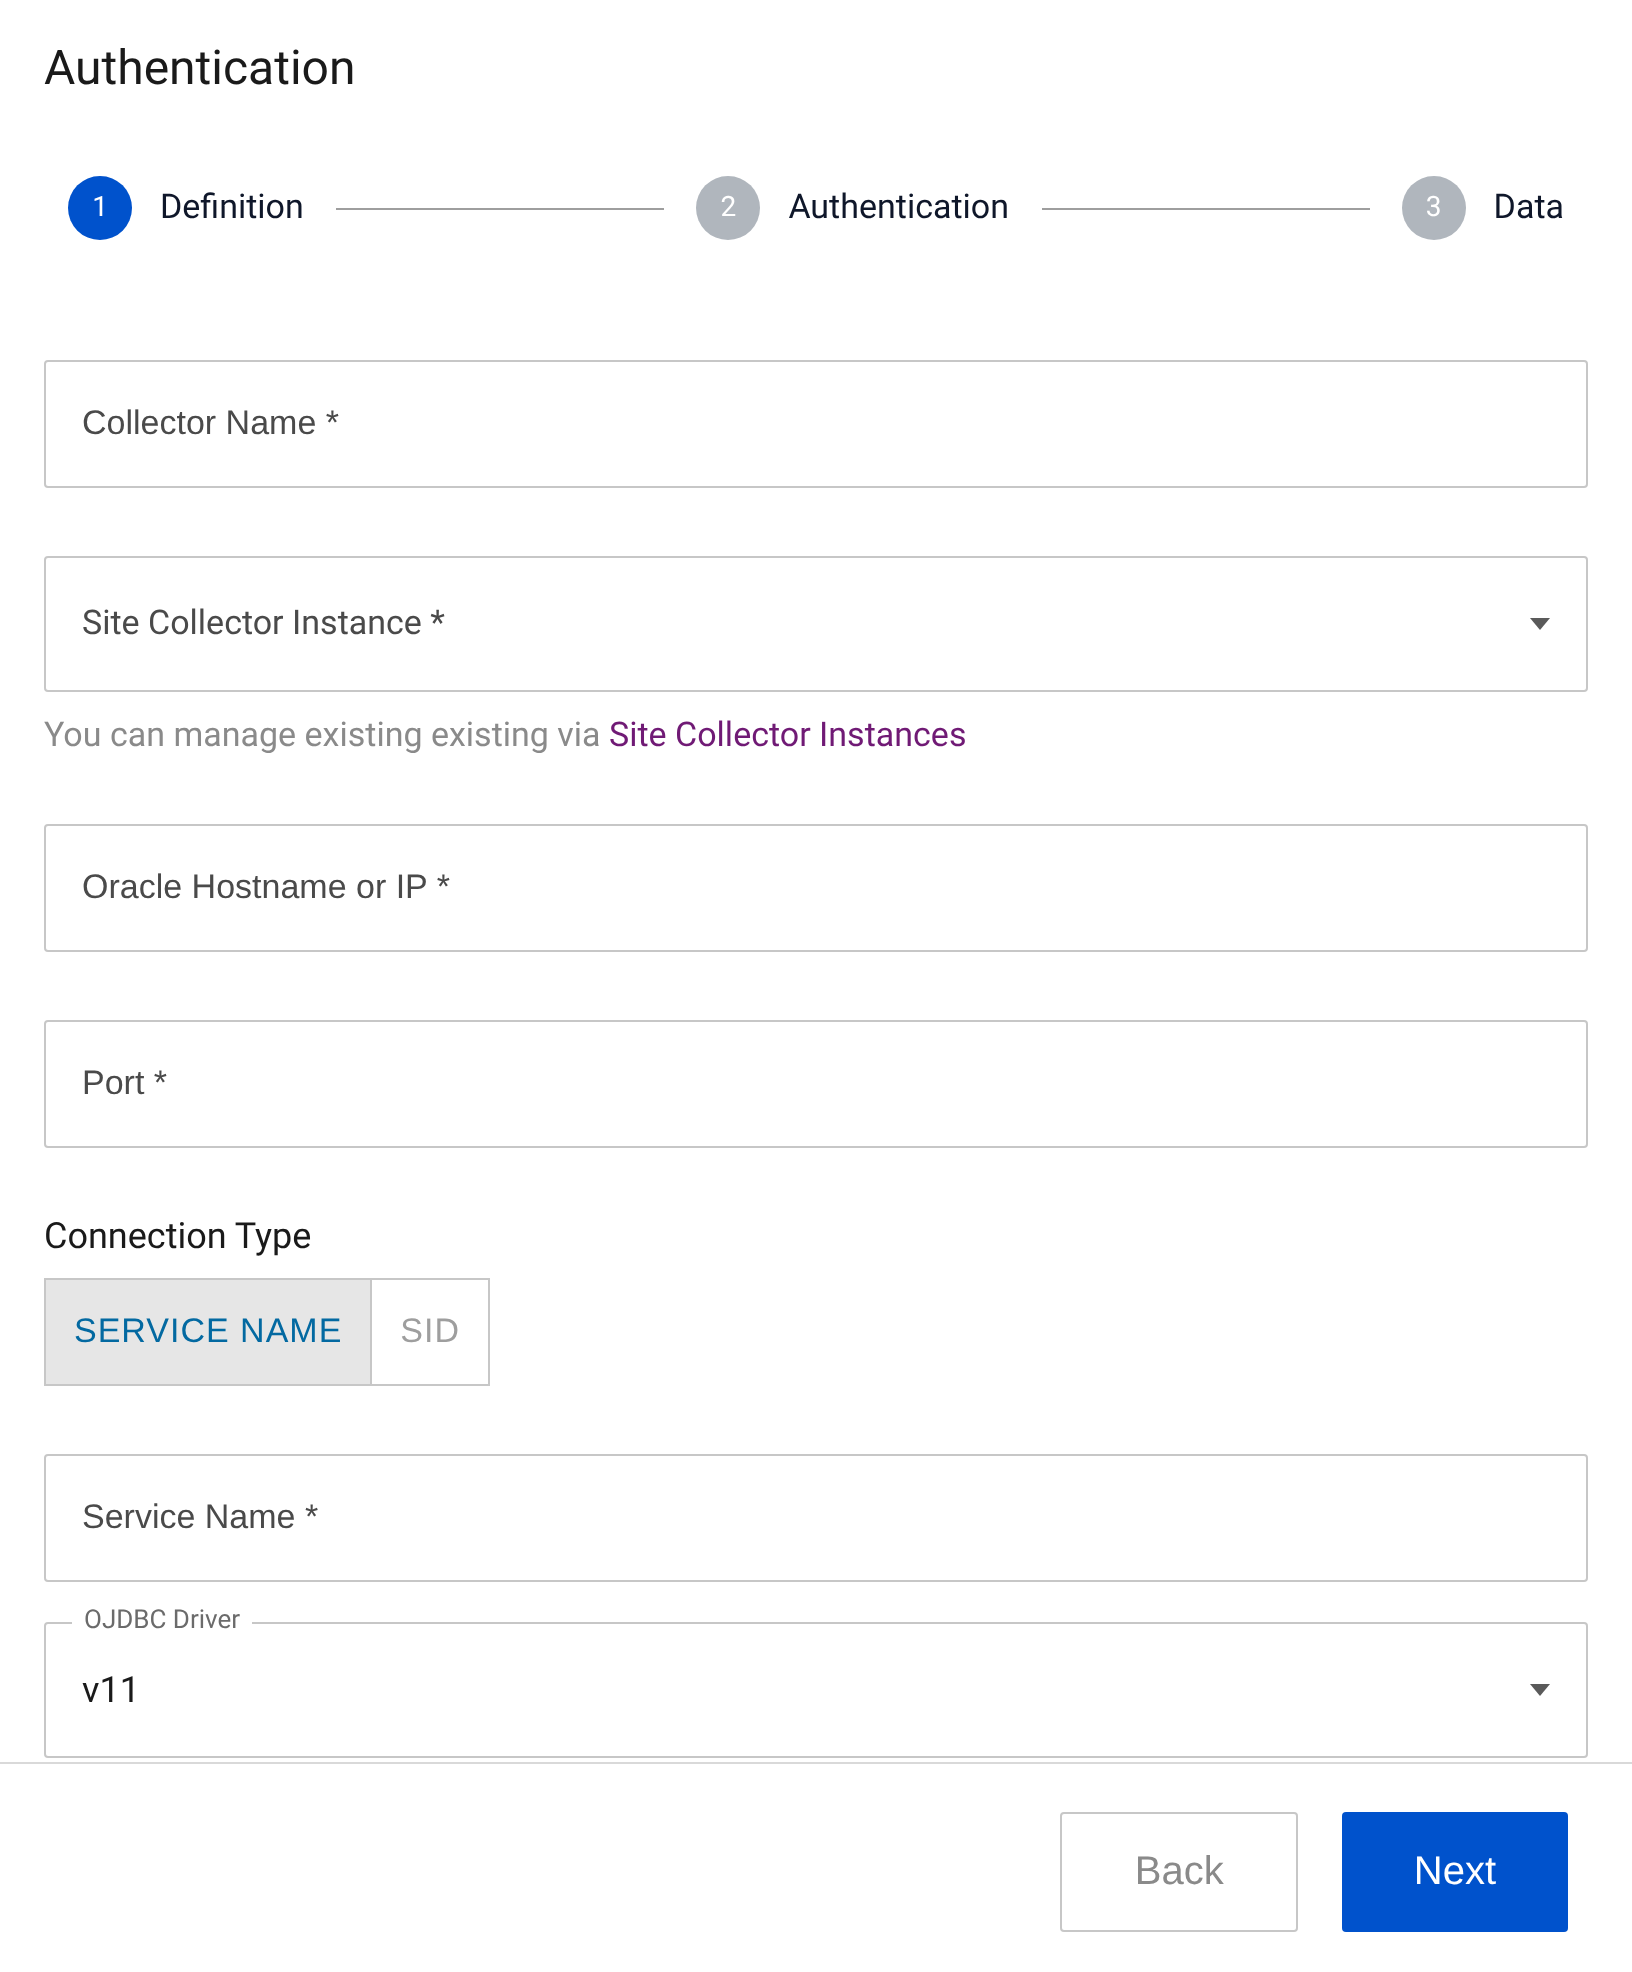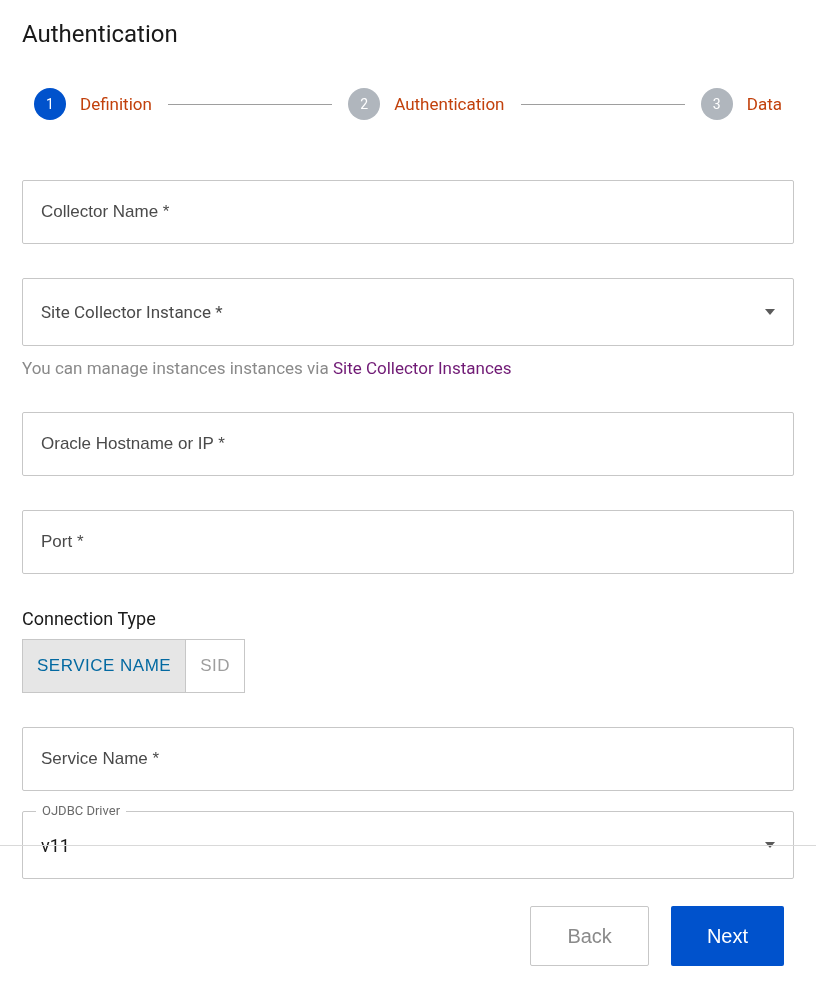--- a/index.html
+++ b/index.html
@@ -47,21 +47,21 @@
     }
     .step-circle.active {
       background: #0052cc;
     }
     .step-circle.inactive {
       background: #b0b6bd;
     }
     .step-label {
       margin-left: 14px;
       font-size: 17px;
-      color: #c2410c;
+      color: #0f172a;
     }
     .step-connector {
       flex: 1;
       height: 1px;
       background: #9e9e9e;
       margin: 0 16px;
     }
     .form-field {
       position: relative;
       margin-bottom: 34px;
@@ -155,21 +155,21 @@
     }
     .toggle-btn:first-child {
       border-right: 1px solid #c7c7c7;
     }
     .footer {
       position: absolute;
       left: 0;
       right: 0;
       bottom: 0;
       border-top: 1px solid #d9d9d9;
-      padding: 60px 32px 20px 0;
+      padding: 24px 32px 20px 0;
       display: flex;
       justify-content: flex-end;
       gap: 22px;
     }
     .btn {
       height: 60px;
       padding: 0 36px;
       font-size: 20px;
       border-radius: 2px;
       cursor: pointer;
@@ -217,21 +217,21 @@
   </div>
 
   <div class="form-field">
     <div class="form-select">
       <span>Site Collector Instance *</span>
       <span class="caret-down"></span>
     </div>
   </div>
 
   <div class="helper-row">
-    <span>You can manage instances instances via </span><a class="helper-link">Site Collector Instances</a>
+    <span>You can manage existing existing via </span><a class="helper-link">Site Collector Instances</a>
   </div>
 
   <div class="form-field">
     <input type="text" class="form-input" placeholder="Oracle Hostname or IP *" style="">
   </div>
 
   <div class="form-field">
     <input type="text" class="form-input" placeholder="Port *" style="">
   </div>
 

